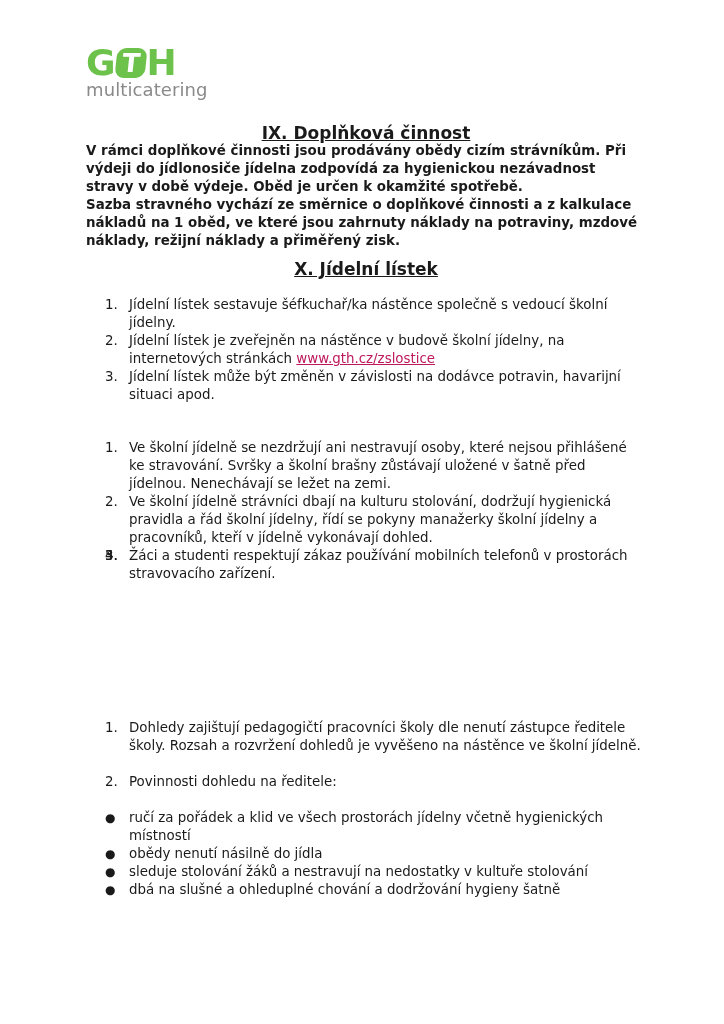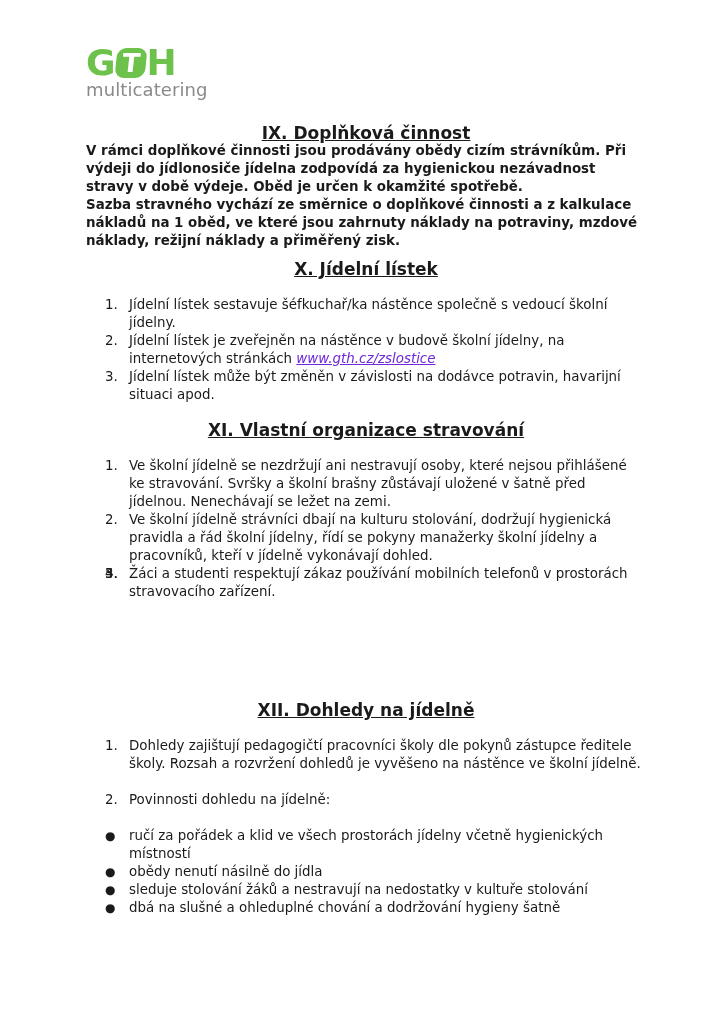--- a/index.html
+++ b/index.html
@@ -16,21 +16,21 @@
   .content { position: absolute; left: 86px; top: 124px; width: 560px; }
   h2 { font-size: 17px; font-weight: bold; text-align: center; margin: 0; line-height: 18px; text-decoration: underline; }
   p { margin: 0; font-weight: bold; }
   .sec10 { position: absolute; top: 260px; left: 86px; width: 560px; }
   .sec11 { position: absolute; top: 421px; left: 86px; width: 560px; }
   .sec12 { position: absolute; top: 701px; left: 86px; width: 560px; }
   ol { margin: 0; padding: 0; list-style: none; }
   ol li { position: relative; padding-left: 43px; }
   ol li .num { position: absolute; left: 19px; top: 0; }
   .list-gap { height: 18px; }
-  a.link { color: #6d28d9; text-decoration: underline; font-style: italic; }
+  a.link { color: #be185d; text-decoration: underline; }
   ul { margin: 0; padding: 0; list-style: none; }
   ul li { position: relative; padding-left: 43px; }
   ul li .bullet { position: absolute; left: 19px; top: 0; font-size: 12px; }
 </style>
 </head>
 <body>
 
 <div class="logo">
   <div class="logo-mark">
     <span class="logo-letter">G</span>
@@ -59,21 +59,20 @@
       <span>Jídelní lístek je zveřejněn na nástěnce v budově školní jídelny, na internetových stránkách </span><a class="link" href="www.gth.cz/zslostice">www.gth.cz/zslostice</a>
     </li>
     <li>
       <span class="num">3.</span>
       <span>Jídelní lístek může být změněn v závislosti na dodávce potravin, havarijní situaci apod.</span>
     </li>
   </ol>
 </div>
 
 <div class="sec11">
-  <h2>XI. Vlastní organizace stravování</h2>
   <div class="list-gap"></div>
   <ol>
     <li>
       <span class="num">1.</span>
       <span>Ve školní jídelně se nezdržují ani nestravují osoby, které nejsou přihlášené ke stravování. Svršky a školní brašny zůstávají uložené v šatně před jídelnou. Nenechávají se ležet na zemi.</span>
     </li>
     <li>
       <span class="num">2.</span>
       <span>Ve školní jídelně strávníci dbají na kulturu stolování, dodržují hygienická pravidla a řád školní jídelny, řídí se pokyny manažerky školní jídelny a pracovníků, kteří v jídelně vykonávají dohled.</span>
     </li>
@@ -84,31 +83,30 @@
       <span class="num">4.</span>
     </li>
     <li>
       <span class="num">5.</span>
       <span>Žáci a studenti respektují zákaz používání mobilních telefonů v prostorách stravovacího zařízení.</span>
     </li>
   </ol>
 </div>
 
 <div class="sec12">
-  <h2>XII. Dohledy na jídelně</h2>
   <div class="list-gap"></div>
   <ol>
     <li>
       <span class="num">1.</span>
-      <span>Dohledy zajištují pedagogičtí pracovníci školy dle pokynů zástupce ředitele školy. Rozsah a rozvržení dohledů je vyvěšeno na nástěnce ve školní jídelně.</span>
+      <span>Dohledy zajištují pedagogičtí pracovníci školy dle nenutí zástupce ředitele školy. Rozsah a rozvržení dohledů je vyvěšeno na nástěnce ve školní jídelně.</span>
     </li>
     <div class="list-gap"></div>
     <li>
       <span class="num">2.</span>
-      <span>Povinnosti dohledu na jídelně:</span>
+      <span>Povinnosti dohledu na ředitele:</span>
     </li>
   </ol>
   <div class="list-gap"></div>
   <ul>
     <li>
       <span class="bullet">●</span>
       <span>ručí za pořádek a klid ve všech prostorách jídelny včetně hygienických místností</span>
     </li>
     <li>
       <span class="bullet">●</span>

